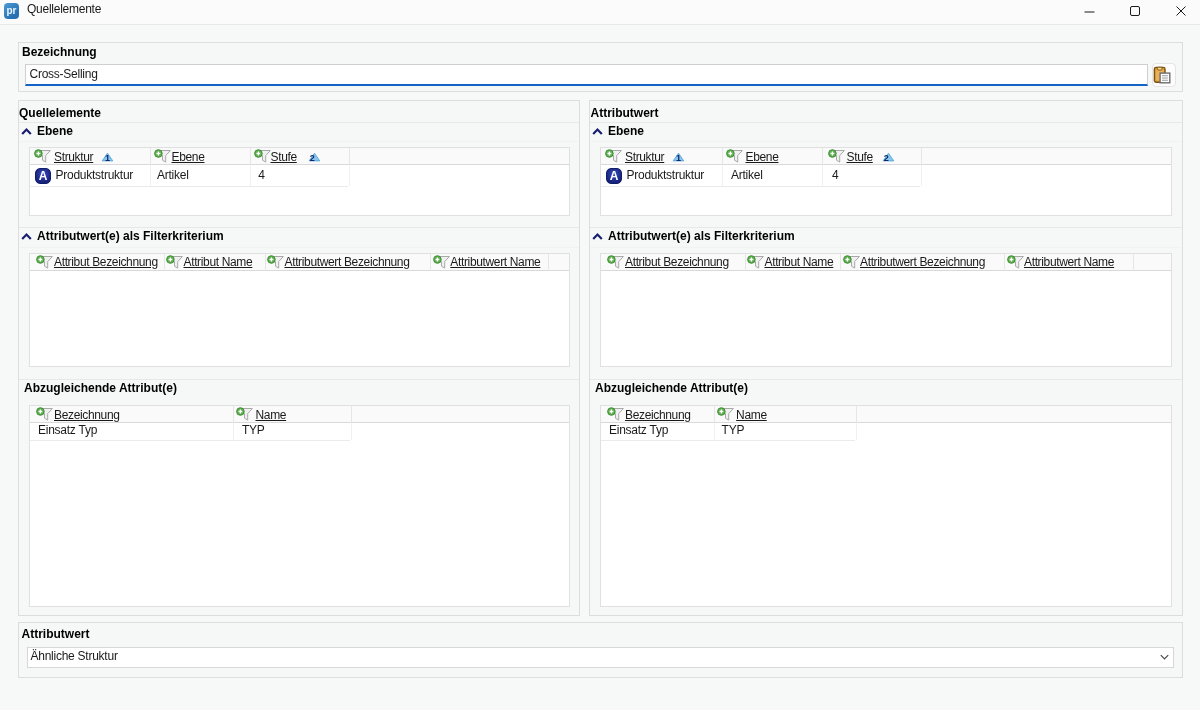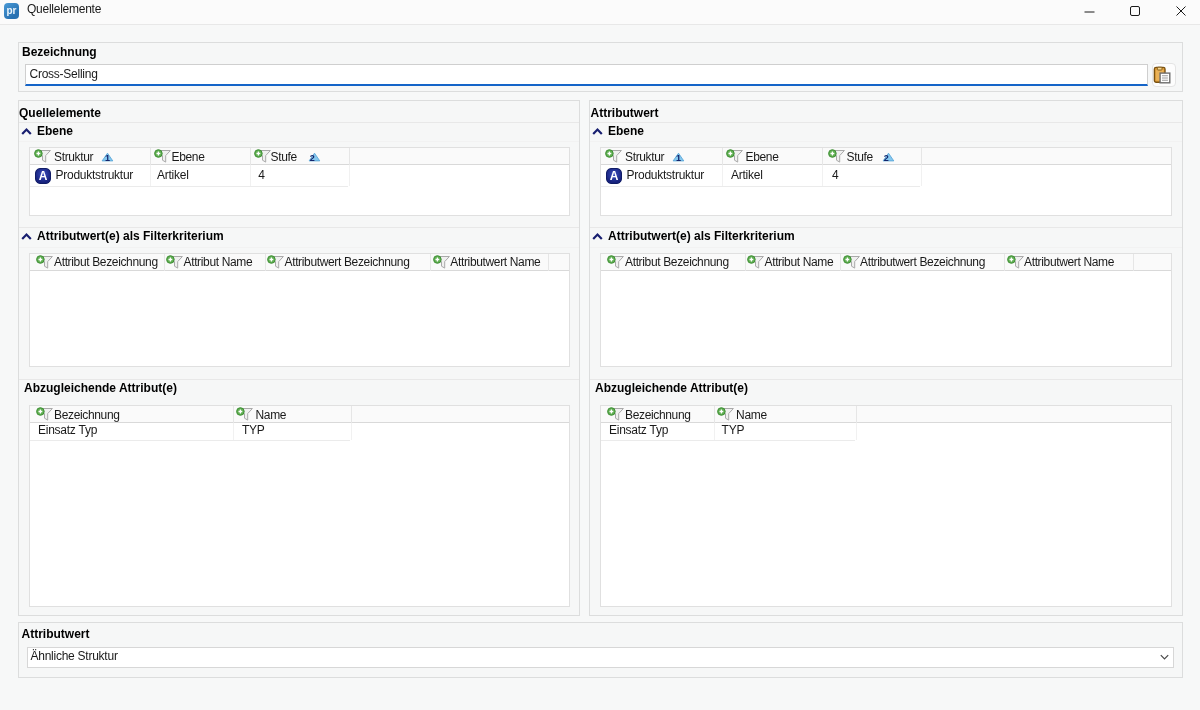--- a/index.html
+++ b/index.html
@@ -14,21 +14,21 @@
              background:linear-gradient(140deg,#4b9ad6 0%,#2771b2 75%);
              color:#eaf4fc; font-weight:bold; font-size:10px; text-align:center; line-height:15px; }
   .title { position:absolute; left:27px; top:2px; font-size:12px; color:#191919; letter-spacing:-0.25px; }
   .gb { position:absolute; background:#f6f7f7; border:1px solid #dcdddd; }
   .gblbl { position:absolute; font-weight:bold; color:#000; }
   .sep { position:absolute; height:1px; background:#e8e8e8; }
   .subhdr { position:absolute; font-weight:bold; color:#000; }
   .tbl { position:absolute; background:#ffffff; border:1px solid #e0e0e0; }
   .thead { position:absolute; left:0; top:0; right:0; background:#fafafa; border-bottom:1px solid #d9d9d9; }
   .vsep { position:absolute; top:0; width:1px; background:#e6e6e6; }
-  .htxt { position:absolute; top:2px; white-space:nowrap; letter-spacing:-0.35px; }
+  .htxt { position:absolute; top:2px; white-space:nowrap; letter-spacing:-0.35px;text-decoration:underline; }
   .dtxt { position:absolute; white-space:nowrap; letter-spacing:-0.25px; }
   .rowline { position:absolute; left:0; right:0; height:1px; background:#ebebeb; }
   .aicon { position:absolute; width:16px; height:16px; border-radius:5px;
            background:radial-gradient(circle at 50% 38%, #3c4fc0 0%, #17227d 72%);
            border:1px solid #101c66;
            color:#fff; font-weight:bold; font-size:12px; text-align:center; line-height:15.5px; }
   .input { position:absolute; background:#fff; border:1px solid #cfcfcf; border-bottom:2px solid #1464c8; }
   .btn { position:absolute; background:#fdfdfd; border:1px solid #e4e4e4; border-radius:4px; }
   .select { position:absolute; background:#fff; border:1px solid #d7d7d7; }
   svg { position:absolute; }

